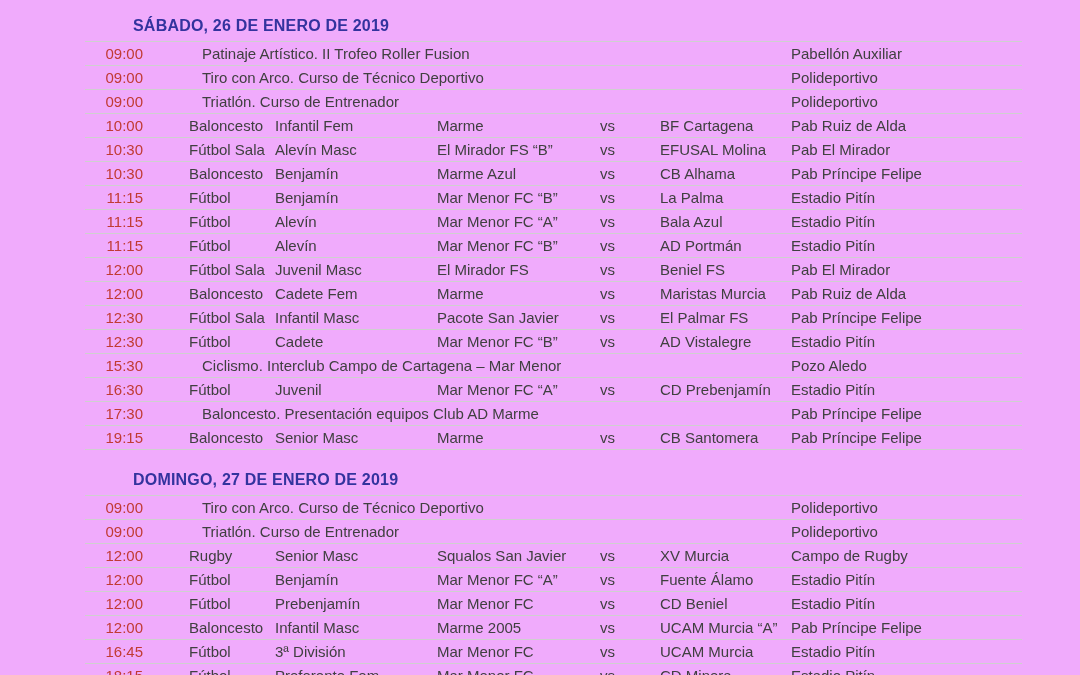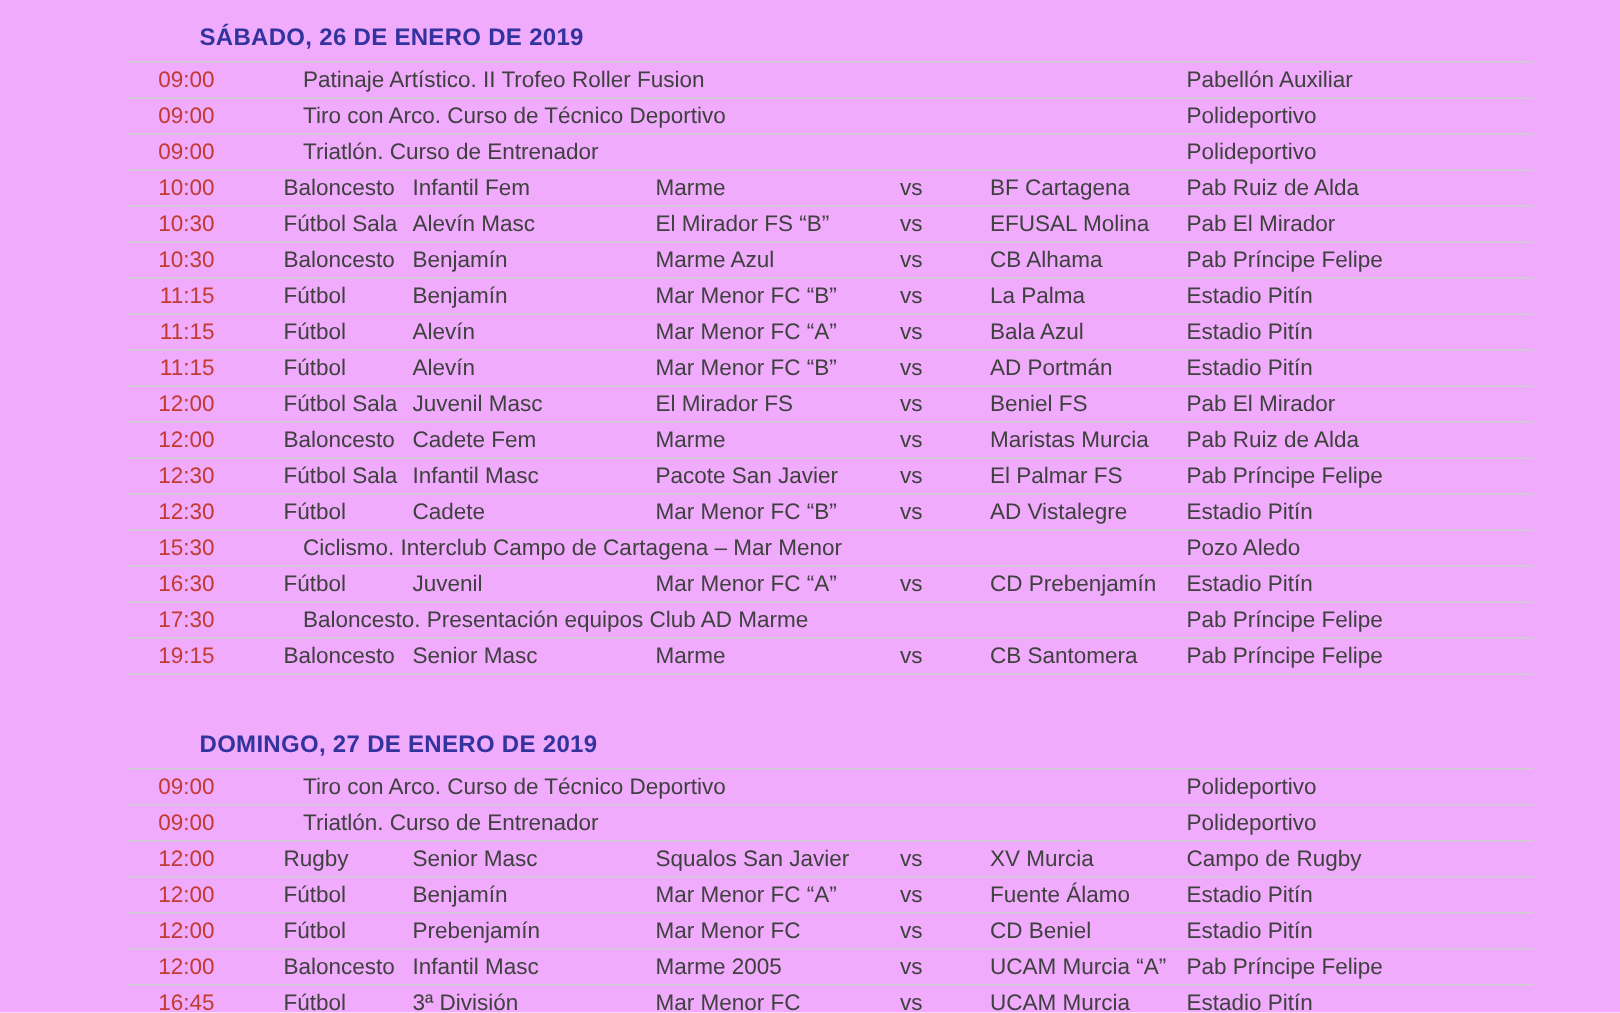--- a/index.html
+++ b/index.html
@@ -14,21 +14,21 @@
     padding-top:14px;
   }
   .inner{margin-left:85px;width:937px;}
   .section-title{
     height:27px;line-height:24px;
     padding-left:48px;
     font-size:16px;font-weight:bold;
     color:var(--title-blue,#33339e);
     letter-spacing:.2px;
   }
-  .section-sunday .section-title{margin-top:35px;}
+  .section-sunday .section-title{margin-top:18px;}
   .rows{border-top:1px solid var(--row-line,#cfcfcf);}
   .row{
     position:relative;
     height:23px;
     border-bottom:1px solid var(--row-line,#cfcfcf);
     font-size:15px;
     white-space:nowrap;
   }
   .row span{position:absolute;top:0;line-height:23px;}
   .c-time{left:8px;width:50px;color:var(--time-red,#c13b33);text-align:right;}

